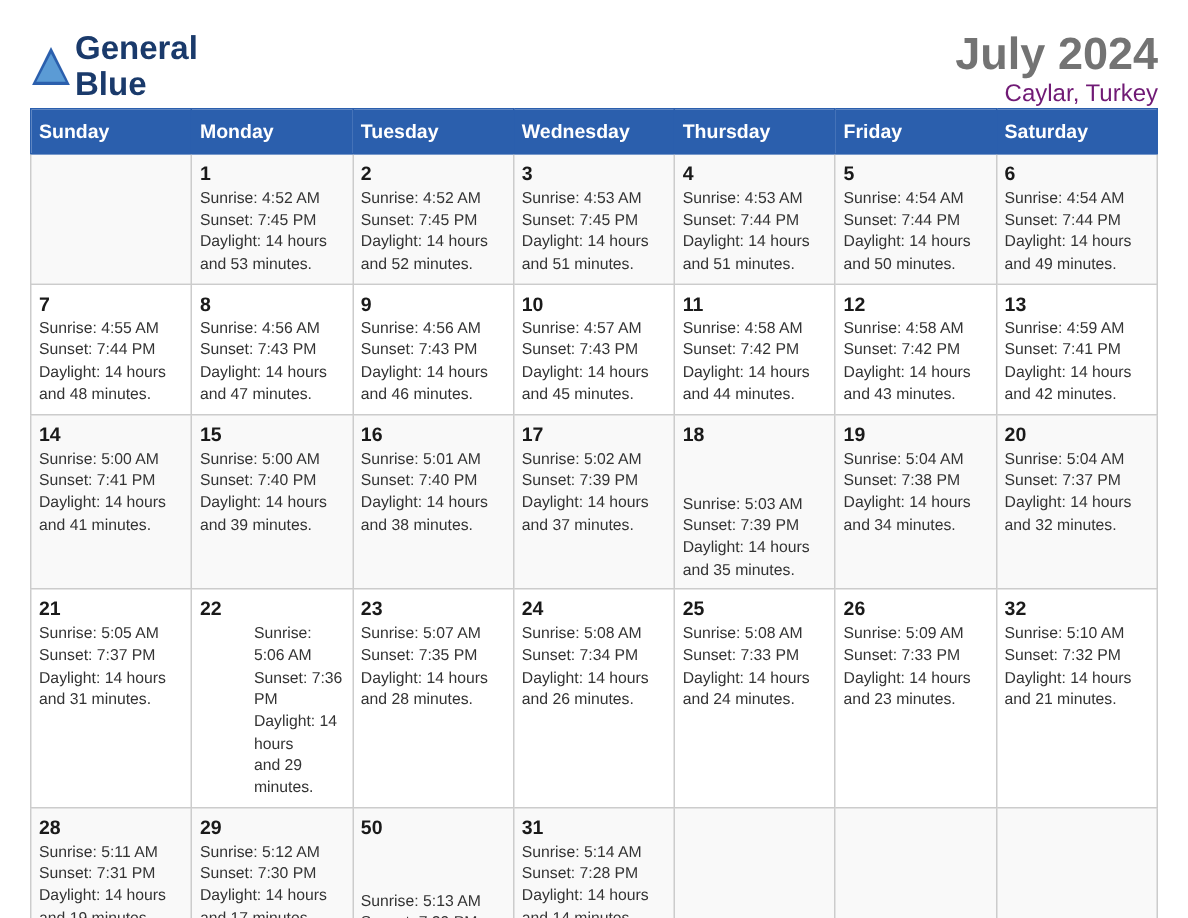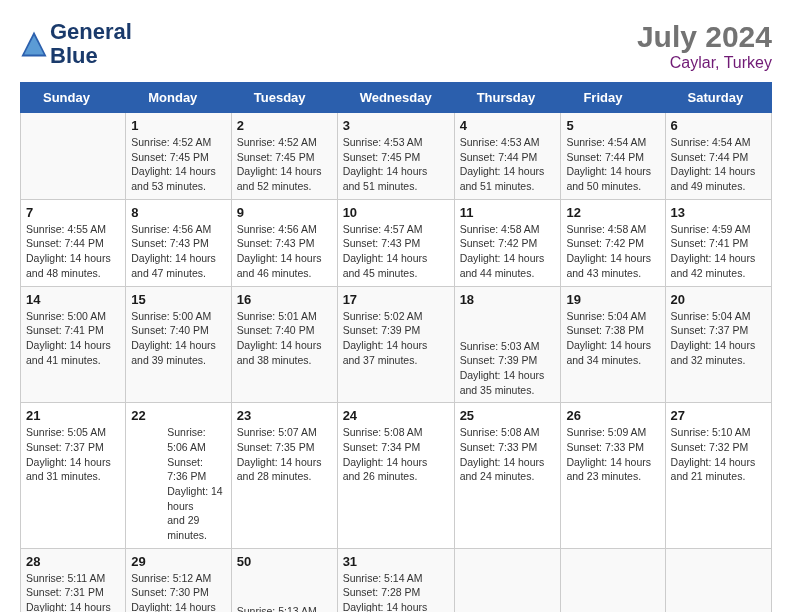--- a/index.html
+++ b/index.html
@@ -7,21 +7,20 @@
       font-family: Arial, sans-serif;
       background: #fff;
       width: 792px;
       min-height: 612px;
       padding: 20px;
     }
     .header {
       display: flex;
       justify-content: space-between;
       align-items: flex-start;
-      margin-bottom: 10px;
     }
     .logo {
       display: flex;
       align-items: center;
     }
     .logo-text {
       font-size: 22px;
       font-weight: bold;
       color: #1a3a6b;
       line-height: 1.1;
@@ -44,21 +43,21 @@
       color: #701a75;
     }
     table {
       width: 100%;
       border-collapse: collapse;
       font-size: 11px;
     }
     thead tr th {
       background-color: #2b5fad;
       color: #fff;
-      padding: 7px 22px;
+      padding: 7px 5px;
       text-align: left;
       font-size: 13px;
       font-weight: bold;
       border: 1px solid #2b5fad;
     }
     tbody tr td {
       border: 1px solid #ccc;
       padding: 5px;
       vertical-align: top;
       width: calc(100% / 7);
@@ -302,21 +301,21 @@
 and 24 minutes.</div>
         </td>
         <td>
           <div class="day-num">26</div>
           <div class="day-info" style="white-space: pre-line;">Sunrise: 5:09 AM
 Sunset: 7:33 PM
 Daylight: 14 hours
 and 23 minutes.</div>
         </td>
         <td>
-          <div class="day-num">27</div>
+          <div class="day-num">32</div>
           <div class="day-info" style="white-space: pre-line;">Sunrise: 5:10 AM
 Sunset: 7:32 PM
 Daylight: 14 hours
 and 21 minutes.</div>
         </td>
       </tr>
       <tr>
         <td>
           <div class="day-num">28</div>
           <div class="day-info" style="white-space: pre-line;">Sunrise: 5:11 AM

